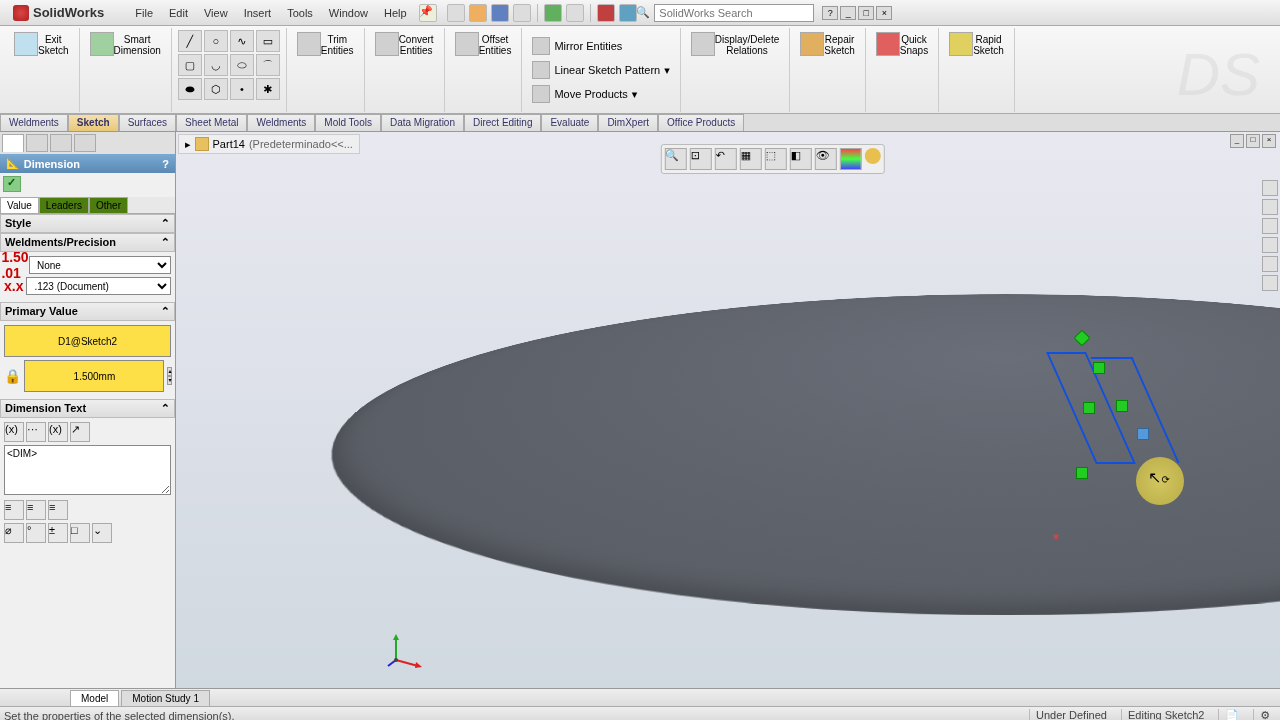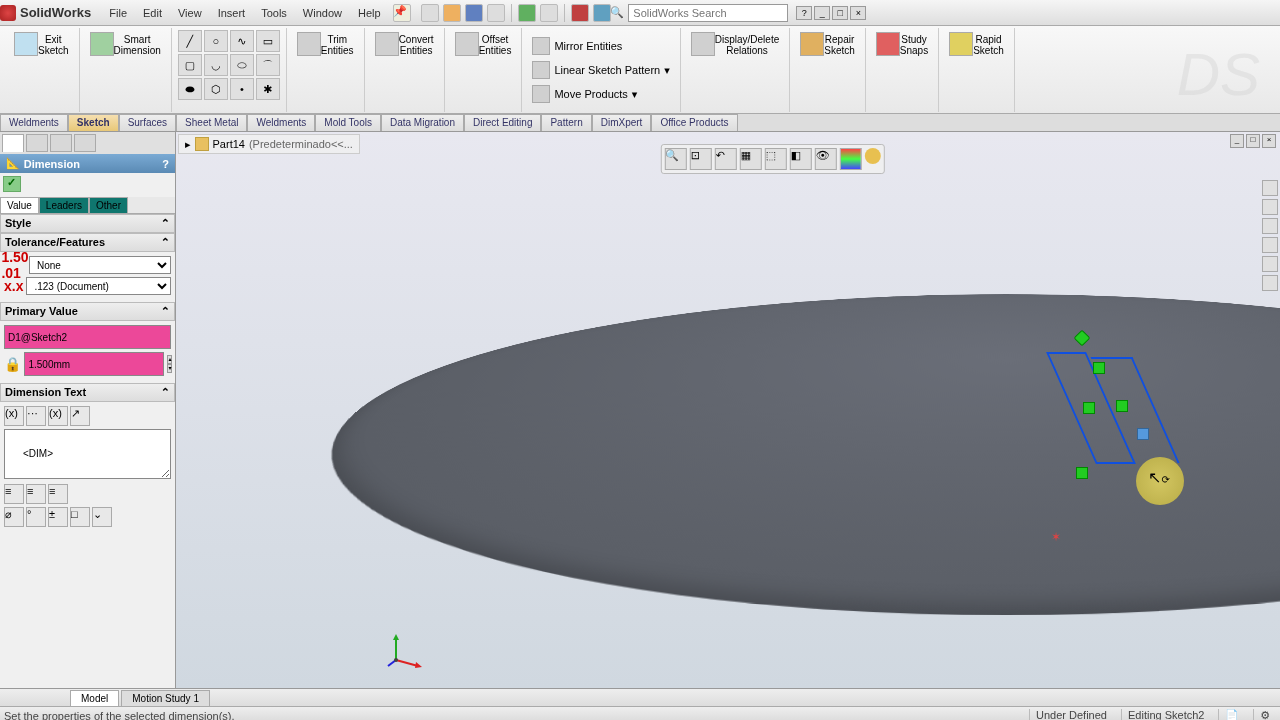--- a/index.html
+++ b/index.html
@@ -1,20 +1,20 @@
 <!DOCTYPE html>
 <html><head>
 <meta charset="utf-8">
 <style>
 * { margin: 0; padding: 0; box-sizing: border-box; font-family: Tahoma, Arial, sans-serif; font-size: 11px; }
 body { width: 1280px; height: 720px; background: #e8e8e8; overflow: hidden; position: relative; }
 
 
 .titlebar { height: 26px; background: linear-gradient(#f5f5f5, #dedede); display: flex; align-items: center; border-bottom: 1px solid #aaa; }
-.logo { display: flex; align-items: center; padding: 0 0; }
+.logo { display: flex; align-items: center; padding: 0 13px; }
 .logo-icon { width: 16px; height: 16px; background: radial-gradient(circle, #d44, #a22); border-radius: 3px; margin-right: 4px; }
 .logo-text { font-weight: bold; color: #333; font-size: 13px; }
 .menubar { display: flex; margin-left: 10px; }
 .menu-item { padding: 4px 8px; color: #333; cursor: pointer; }
 .toolbar-icons { display: flex; margin-left: 10px; gap: 4px; align-items: center; }
 .tb-icon { width: 18px; height: 18px; background: #ddd; border: 1px solid #bbb; border-radius: 2px; }
 .tb-sep { width: 1px; height: 18px; background: #bbb; margin: 0 2px; }
 .doc-title { flex: 1; text-align: center; color: #555; }
 .search-box { width: 160px; height: 18px; background: #fff; border: 1px solid #999; padding: 1px 4px; margin-right: 8px; }
 .win-controls { display: flex; gap: 2px; margin-right: 4px; }
@@ -42,34 +42,34 @@
 .left-panel { width: 176px; background: #f0f0f0; border-right: 1px solid #999; display: flex; flex-direction: column; }
 .panel-tabs { height: 22px; background: #e0e0e0; display: flex; gap: 2px; padding: 2px; }
 .panel-tab { width: 22px; height: 18px; background: #d8d8d8; border: 1px solid #aaa; }
 .panel-tab.active { background: #fff; border-bottom: none; }
 .panel-header { background: linear-gradient(#7aaad4, #5a8ab4); color: #fff; padding: 3px 6px; font-weight: bold; display: flex; justify-content: space-between; align-items: center; }
 .panel-ok-row { padding: 3px; }
 .ok-btn { width: 18px; height: 16px; background: #8c8; border: 1px solid #6a6; display: inline-block; position: relative; }
 .ok-btn::after { content: "✓"; color: #060; font-weight: bold; position: absolute; left: 3px; top: -1px; }
 .prop-tabs { display: flex; background: #e8e8e8; border-bottom: 1px solid #aaa; }
 .prop-tab { padding: 2px 6px; background: #fff; border: 1px solid #aaa; border-bottom: none; font-size: 10px; cursor: pointer; }
-.prop-tab.inactive { background: #0f766e; }
+.prop-tab.inactive { background: #4d7c0f; }
 
 .panel-body { flex: 1; overflow-y: auto; background: #f0f0f0; padding: 0; }
 .section-hdr { background: linear-gradient(#eee, #ddd); border: 1px solid #bbb; padding: 2px 4px; font-weight: bold; display: flex; justify-content: space-between; font-size: 10px; }
 .section-body { padding: 4px; background: #f0f0f0; }
 .icon-row { display: flex; gap: 2px; margin-bottom: 3px; }
 .icon-btn { width: 20px; height: 20px; background: #e8e8e8; border: 1px solid #aaa; cursor: pointer; }
 .dropdown { width: 100%; height: 18px; background: #fff; border: 1px solid #888; padding: 1px 3px; font-size: 10px; }
 .field-row { display: flex; align-items: center; gap: 3px; margin-bottom: 3px; }
 .field-icon { width: 22px; height: 18px; display: flex; align-items: center; justify-content: center; font-size: 14px; font-weight: bold; }
-.input-field { flex: 1; height: 24px; background: #ec4899; border: 1px solid #888; padding: 1px 3px; font-size: 10px; }
+.input-field { flex: 1; height: 32px; background: #fde047; border: 1px solid #888; padding: 1px 3px; font-size: 10px; text-align: center; }
 .spinner-btns { display: flex; flex-direction: column; width: 12px; }
 .spin { height: 9px; background: #ddd; border: 1px solid #999; font-size: 6px; text-align: center; line-height: 7px; }
-.textarea { width: 100%; height: 50px; background: #fff; border: 1px solid #888; padding: 18px; font-size: 10px; }
+.textarea { width: 100%; height: 50px; background: #fff; border: 1px solid #888; padding: 2px; font-size: 10px; }
 
 
 .viewport { flex: 1; background: linear-gradient(#e8e8f0, #d0d8e0); position: relative; overflow: hidden; }
 .breadcrumb { position: absolute; top: 2px; left: 2px; display: flex; align-items: center; gap: 4px; background: rgba(240,240,240,0.8); padding: 2px 6px; border: 1px solid #ccc; z-index: 10; }
 .breadcrumb .bc-icon { width: 14px; height: 14px; background: #e8c060; border: 1px solid #c0a040; }
 .heads-up-toolbar { position: absolute; top: 12px; left: 50%; transform: translateX(-30%); display: flex; gap: 3px; background: rgba(240,240,240,0.9); padding: 3px; border: 1px solid #bbb; border-radius: 3px; z-index: 10; }
 .hu-btn { width: 22px; height: 22px; background: #e0e0e0; border: 1px solid #aaa; }
 .hu-color { width: 16px; height: 16px; border-radius: 50%; }
 
 
@@ -235,21 +235,21 @@
   <div class="ribbon-group">
     <div class="ribbon-btn-large">
       <div class="icn" style="background:#e0b060;"></div>
       <div class="lbl" style="white-space:pre-line;">Repair
 Sketch</div>
     </div>
   </div>
   <div class="ribbon-group">
     <div class="ribbon-btn-large">
       <div class="icn" style="background:#e06060;"></div>
-      <div class="lbl" style="white-space:pre-line;">Study
+      <div class="lbl" style="white-space:pre-line;">Quick
 Snaps</div>
     </div>
   </div>
   <div class="ribbon-group">
     <div class="ribbon-btn-large">
       <div class="icn" style="background:#e0d060;"></div>
       <div class="lbl" style="white-space:pre-line;">Rapid
 Sketch</div>
     </div>
   </div>
@@ -258,21 +258,21 @@
 
 <div class="cmd-tabs">
   <div class="cmd-tab">Weldments</div>
   <div class="cmd-tab active">Sketch</div>
   <div class="cmd-tab">Surfaces</div>
   <div class="cmd-tab">Sheet Metal</div>
   <div class="cmd-tab">Weldments</div>
   <div class="cmd-tab">Mold Tools</div>
   <div class="cmd-tab">Data Migration</div>
   <div class="cmd-tab">Direct Editing</div>
-  <div class="cmd-tab">Pattern</div>
+  <div class="cmd-tab">Evaluate</div>
   <div class="cmd-tab">DimXpert</div>
   <div class="cmd-tab">Office Products</div>
 </div>
 
 <div class="main">
 
   <div class="left-panel">
     <div class="panel-tabs">
       <div class="panel-tab active"></div>
       <div class="panel-tab"></div>
@@ -294,21 +294,21 @@
       <div class="prop-tab inactive">Leaders</div>
       <div class="prop-tab inactive">Other</div>
     </div>
     <div class="panel-body">
       <div class="section-hdr">
           <span>Style</span>
           <span>⌃</span>
         </div>
 
       <div class="section-hdr">
-          <span>Tolerance/Features</span>
+          <span>Weldments/Precision</span>
           <span>⌃</span>
         </div>
       <div class="section-body">
         <div class="field-row">
           <div class="field-icon" style="color:#c00;">1.50<br>.01</div>
           <select class="dropdown"><option>None</option></select>
         </div>
         <div class="field-row">
           <div class="field-icon" style="color:#c00;">x.x</div>
           <select class="dropdown"><option>.123 (Document)</option></select>

